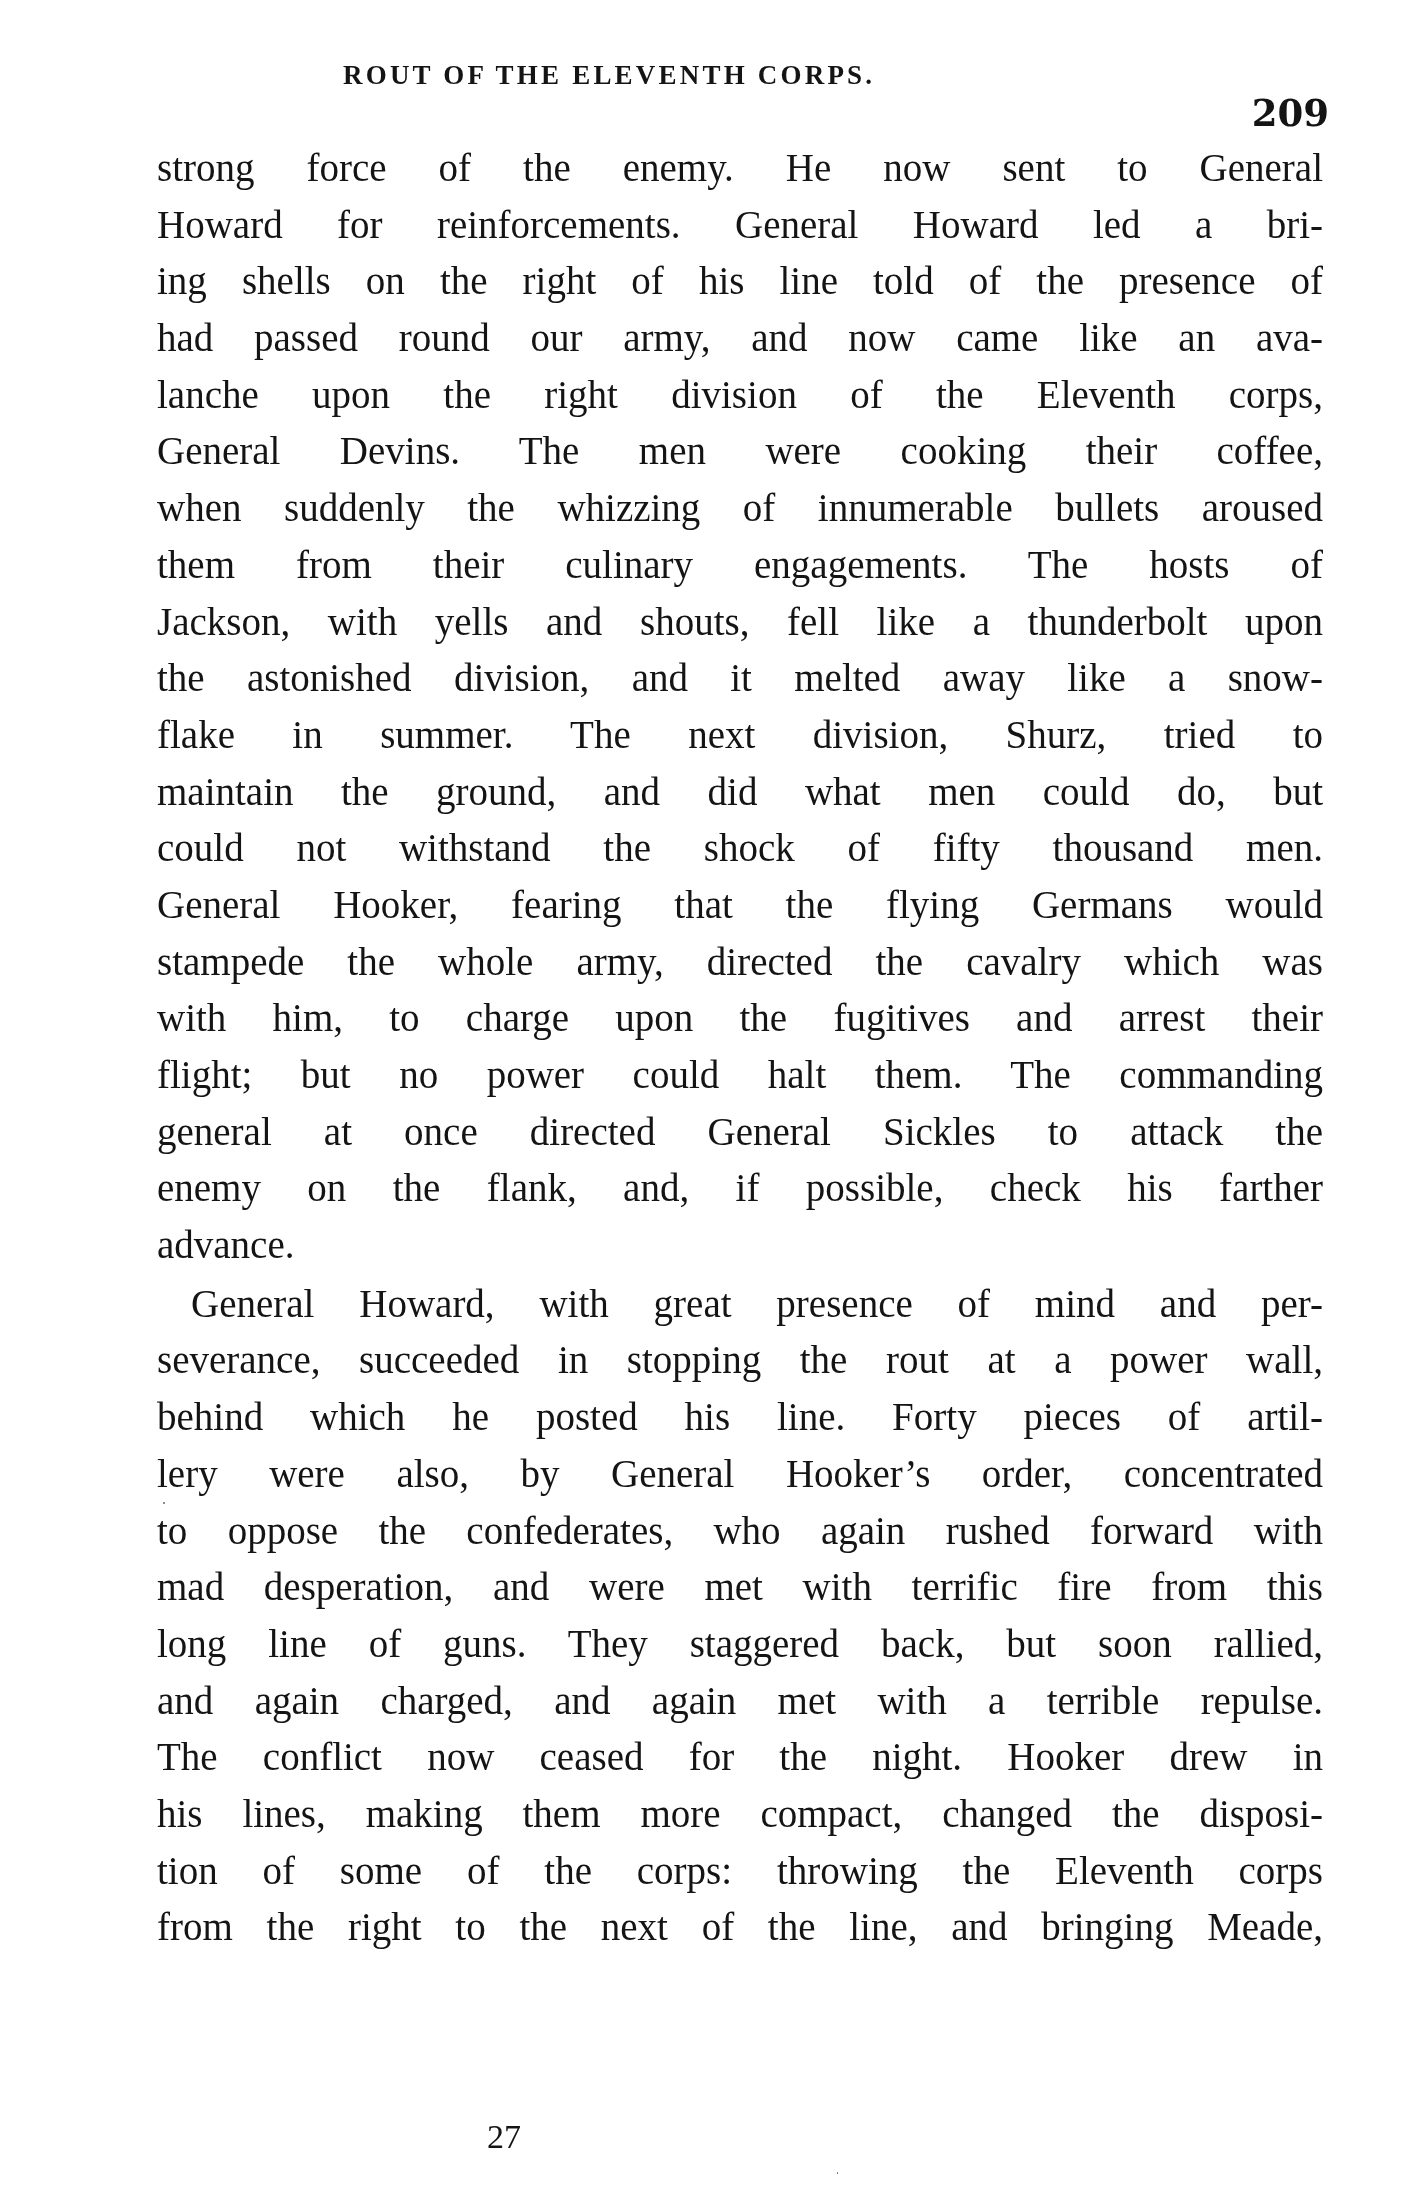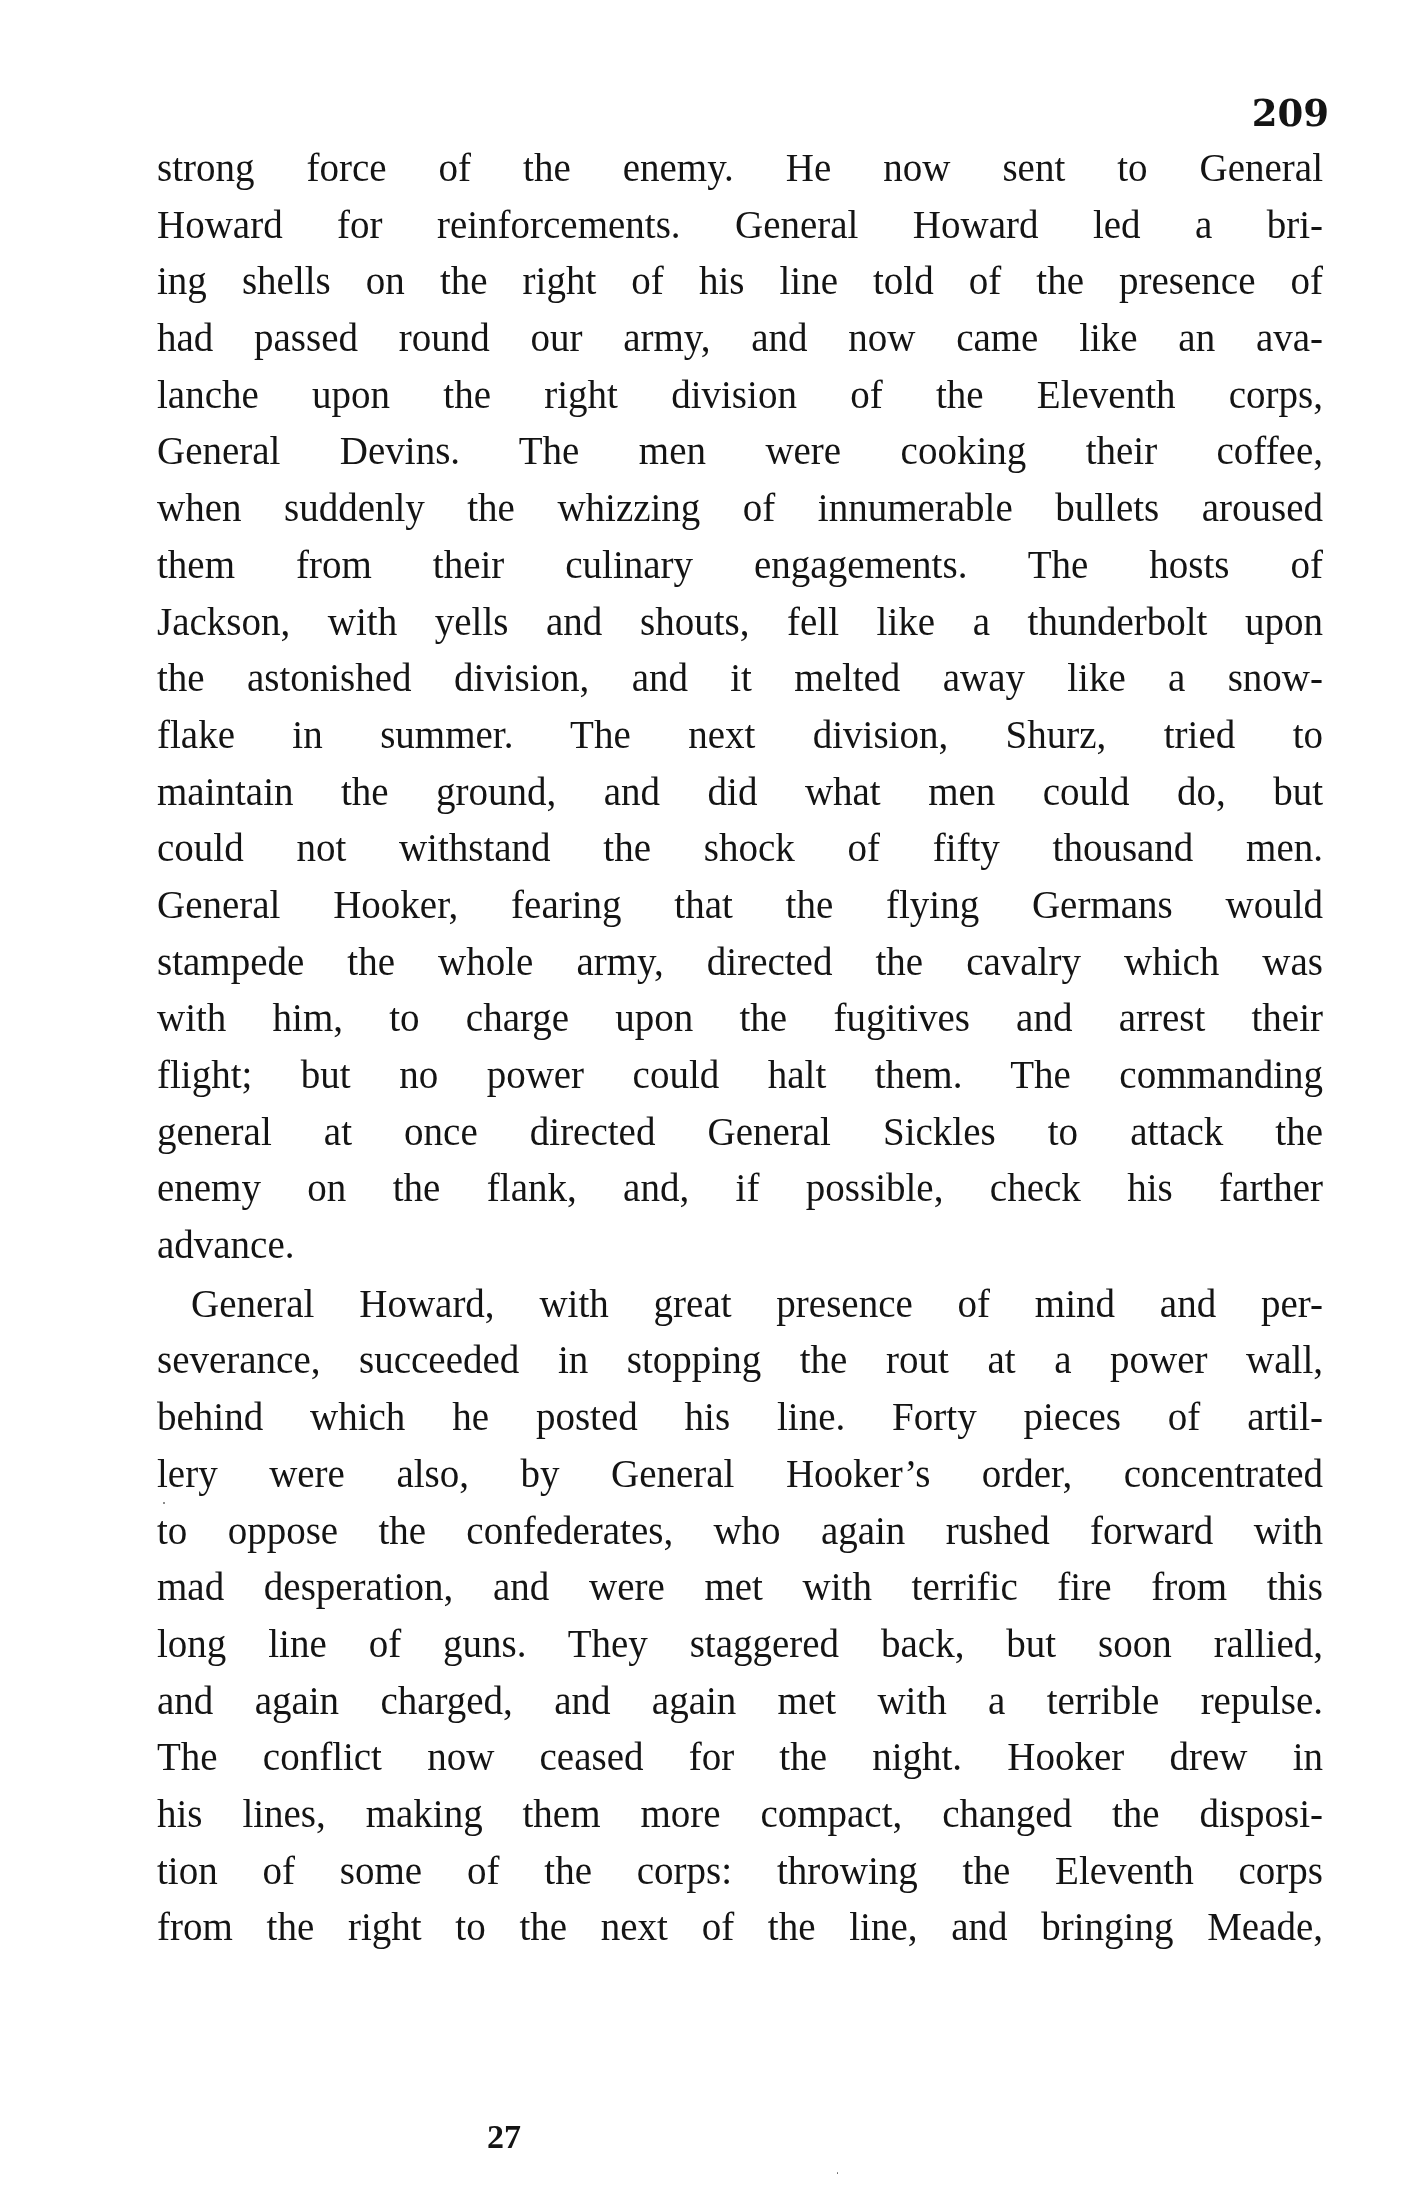--- a/index.html
+++ b/index.html
@@ -73,38 +73,39 @@
       padding-left: 34px;
     }
     .para-break {
       height: 2px;
     }
     .signature-mark {
       position: absolute;
       left: 487px;
       top: 2118px;
       font-size: 34px;
-      font-weight: bold;
+      font-weight: normal;
       font-family: "Liberation Serif", serif;
       text-align: right;
     }
     .speck {
       position: absolute;
       width: 2px;
       height: 2px;
       background: #666;
       border-radius: 1px;
     }
   </style>
 </head>
 <body>
 
 <div class="page">
 
   <div class="running-head">
+    <span class="running-title">Rout of the Eleventh Corps.</span>
     <span class="page-number">209</span>
   </div>
 
   <div class="body-text">
 
     <div>
       <span class="line">strong force of the enemy.  He now sent to General</span>
       <span class="line">Howard for reinforcements.  General Howard led a bri-</span>
       <span class="line">ing shells on the right of his line told of the presence of</span>
       <span class="line">had passed round our army, and now came like an ava-</span>

